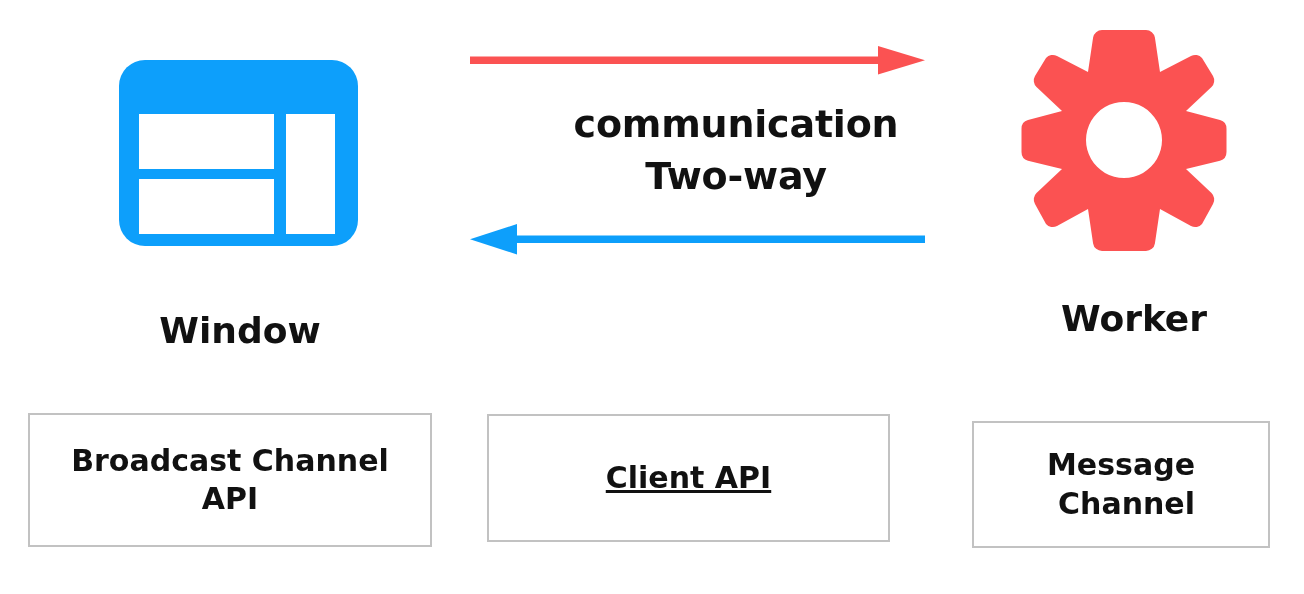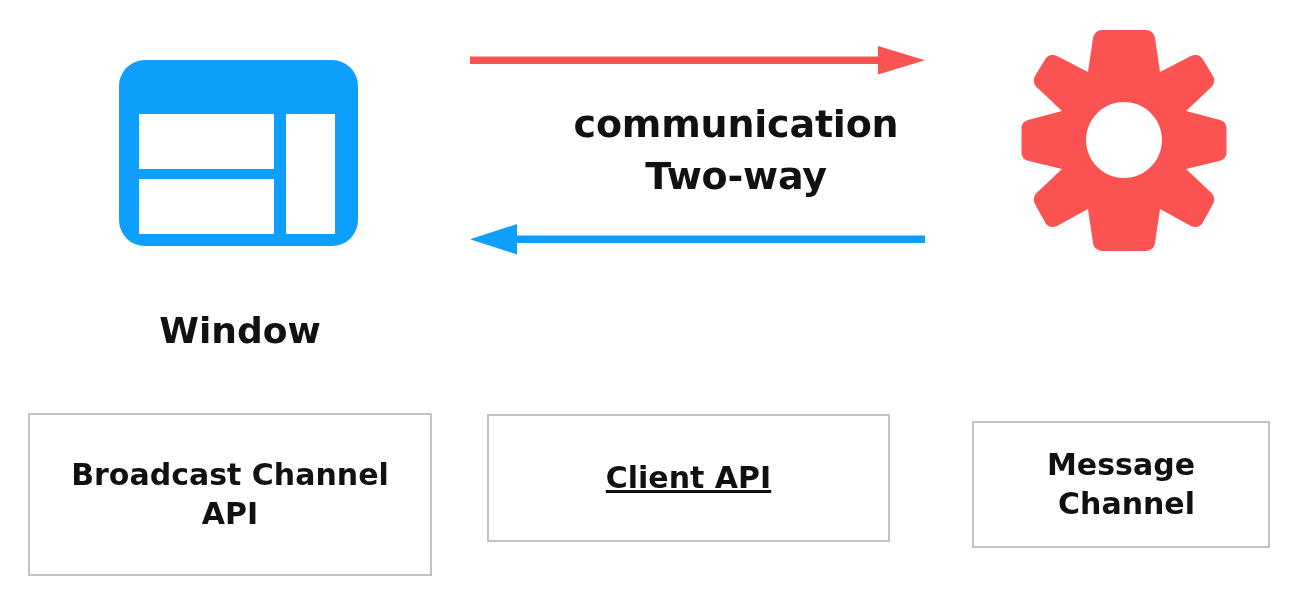--- a/index.html
+++ b/index.html
@@ -95,21 +95,21 @@
     display: flex;
     align-items: center;
     justify-content: center;
     text-align: center;
     font-size: 30px;
     font-weight: bold;
     line-height: 1.28;
     color: #111111;
     padding: 4px 10px;
   }
-  .api-box.box-1 { left: 28px;  top: 413px; width: 404px; height: 163px; }
+  .api-box.box-1 { left: 28px;  top: 413px; width: 404px; height: 134px; }
   .api-box.box-2 { left: 487px; top: 414px; width: 403px; height: 128px; text-decoration: underline; }
   .api-box.box-3 { left: 972px; top: 421px; width: 298px; height: 127px; text-align: right; }
   .api-box .txt { display: block; white-space: pre-line; }
 </style>
 </head>
 <body>
 
 <div class="stage">
 
   <div class="window-icon">
@@ -150,20 +150,21 @@
         L 43 198 a 9 9 0 0 1 -11 -2 L 21 176 a 9 9 0 0 1 1.5 -11 L 48 141
         L 14 132.7 a 9 9 0 0 1 -6.5 -8.7 L 7.5 100.7 a 9 9 0 0 1 6.5 -8.7 L 48 83
         L 22.5 59 a 9 9 0 0 1 -1.5 -11 L 32 30 a 9 9 0 0 1 11 -2 L 74 44
         L 79.1 9.6 A 9 9 0 0 1 88 2
         Z
         M 110 74 a 38 38 0 1 0 0.01 0 Z
       "></path>
     </svg>
   </div>
 
+  <div class="node-label worker">Worker</div>
 
   <div class="api-box box-1">
     <span class="txt">Broadcast Channel
 API</span>
   </div>
   <div class="api-box box-2">
     <span class="txt">Client API</span>
   </div>
   <div class="api-box box-3">
     <span class="txt">Message

